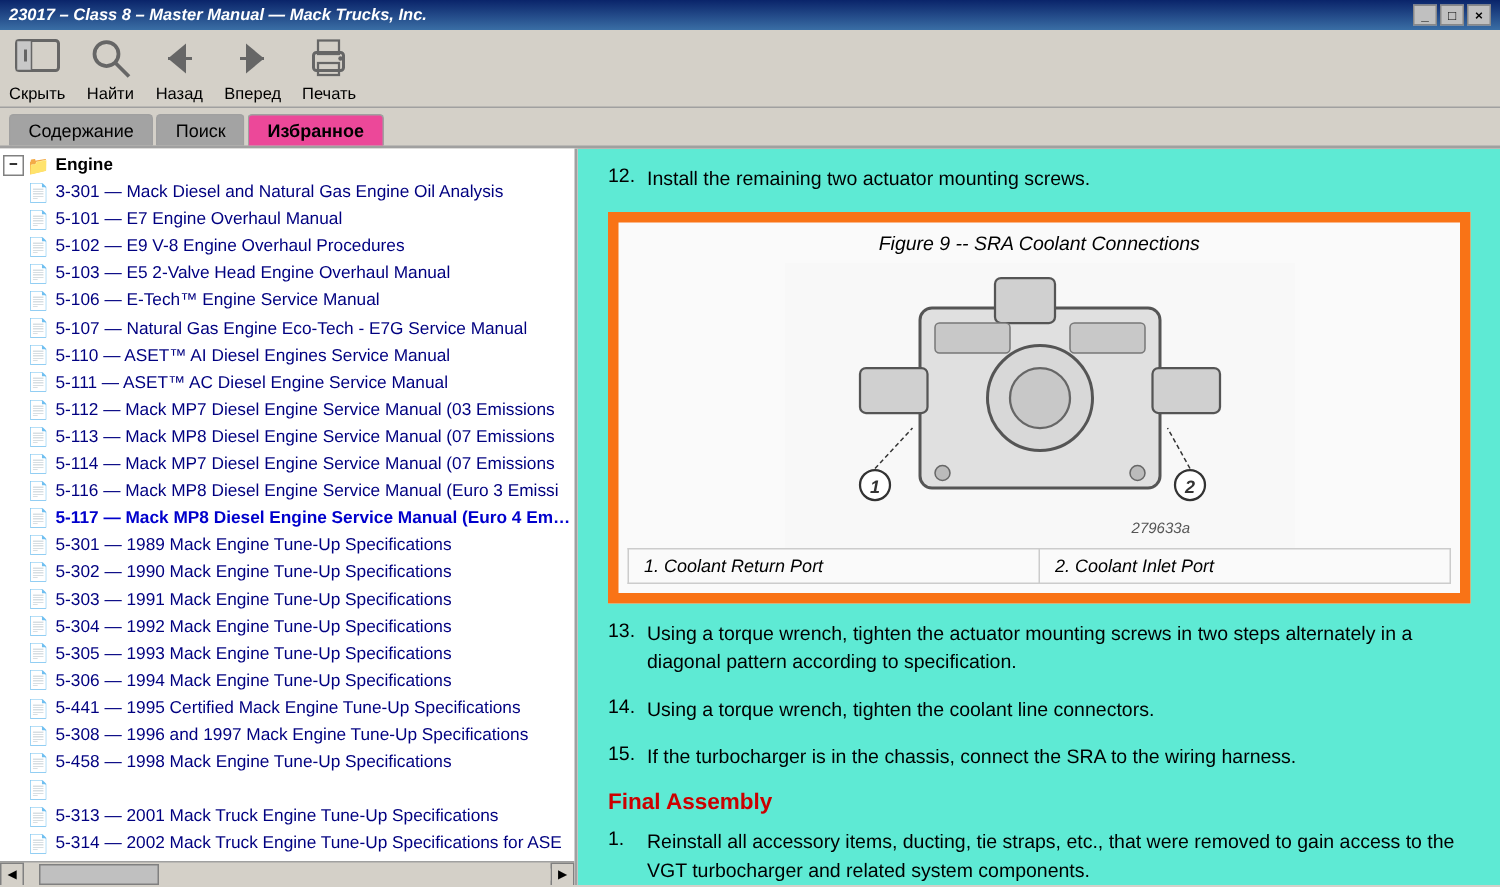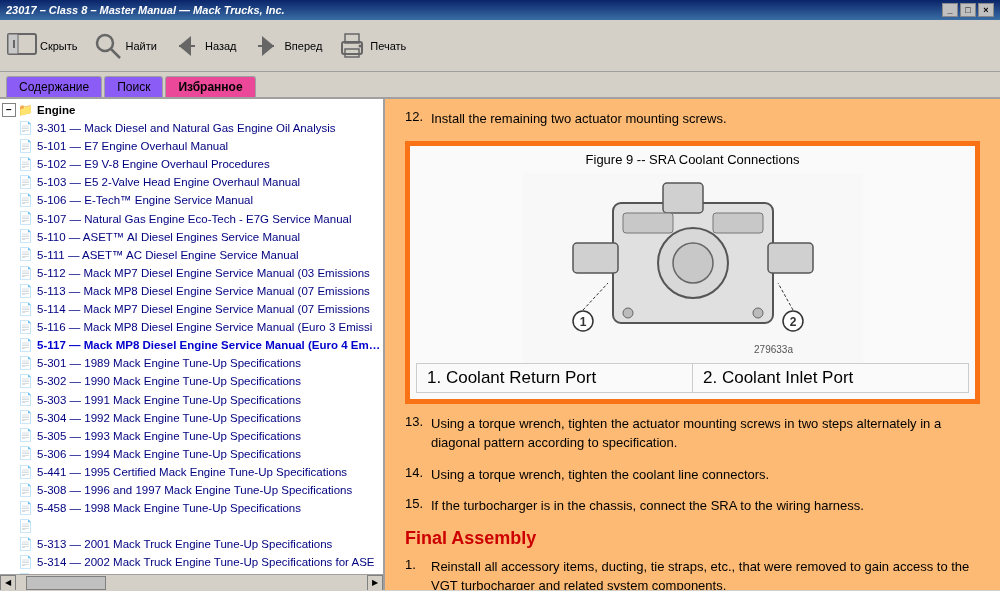--- a/index.html
+++ b/index.html
@@ -49,21 +49,21 @@
       background: #d4d0c8;
       padding: 3px 6px;
       display: flex;
       align-items: center;
       gap: 14px;
       border-bottom: 1px solid #a0a0a0;
       height: 52px;
     }
     .toolbar-item {
       display: flex;
-      flex-direction: row;
+      flex-direction: column;
       align-items: center;
       cursor: pointer;
       font-size: 11px;
       gap: 2px;
     }
     .toolbar-icon {
       width: 32px;
       height: 32px;
       display: flex;
       align-items: center;
@@ -79,21 +79,21 @@
       background: #d4d0c8;
       padding: 4px 6px 0 6px;
       display: flex;
       gap: 2px;
       border-bottom: 2px solid #a0a0a0;
     }
     .tab {
       padding: 3px 12px;
       border: 1px solid #a0a0a0;
       border-bottom: none;
-      background: #8b5cf6;
+      background: #a3a3a3;
       cursor: pointer;
       font-size: 12px;
       border-radius: 3px 3px 0 0;
     }
     .tab.active {
       background: #ec4899;
       font-weight: bold;
     }
 
     
@@ -167,69 +167,70 @@
       height: 16px;
       background: #d4d0c8;
       border-top: 1px solid #a0a0a0;
       display: flex;
       align-items: center;
     }
 
     
     .right-panel {
       flex: 1;
-      background: #fdba74;
+      background: #5eead4;
       overflow-y: auto;
       overflow-x: hidden;
       padding: 10px 20px;
       font-size: 13px;
     }
     .content-step {
       margin-bottom: 12px;
       display: flex;
       gap: 6px;
     }
     .step-num {
       font-weight: normal;
       min-width: 20px;
     }
     .step-text {
       line-height: 1.5;
     }
 
     .figure-box {
-      border: 5px solid #f97316;
+      border: 7px solid #f97316;
       margin: 10px 0;
       padding: 6px;
       background: #fafafa;
+      font-style: italic;
     }
     .figure-title {
       text-align: center;
       font-size: 13px;
       margin-bottom: 6px;
       font-weight: normal;
     }
 
     
     .port-table {
       width: 100%;
       border-collapse: collapse;
       border: 1px solid #ccc;
       margin-top: 0;
     }
     .port-table td {
       border: 1px solid #ccc;
       padding: 4px 10px;
-      font-size: 17px;
+      font-size: 12px;
       width: 50%;
     }
 
     .final-assembly-heading {
       color: #cc0000;
-      font-size: 18px;
+      font-size: 15px;
       font-weight: bold;
       margin: 12px 0 8px 0;
     }
 
     .ol-item {
       display: flex;
       gap: 6px;
       margin-bottom: 8px;
     }
 

